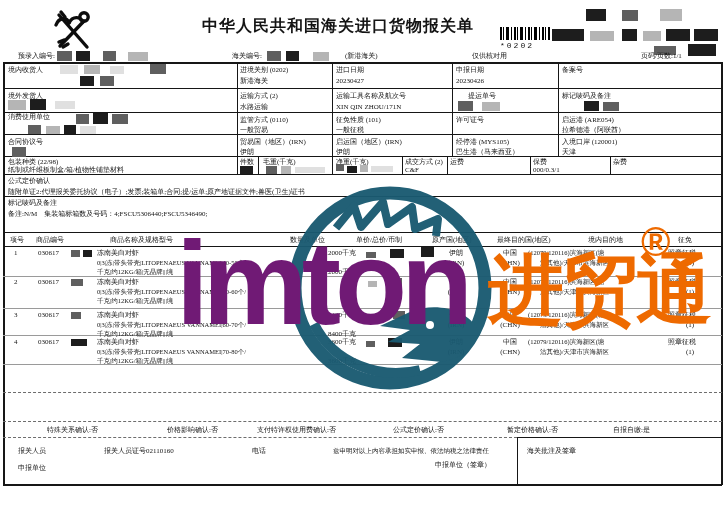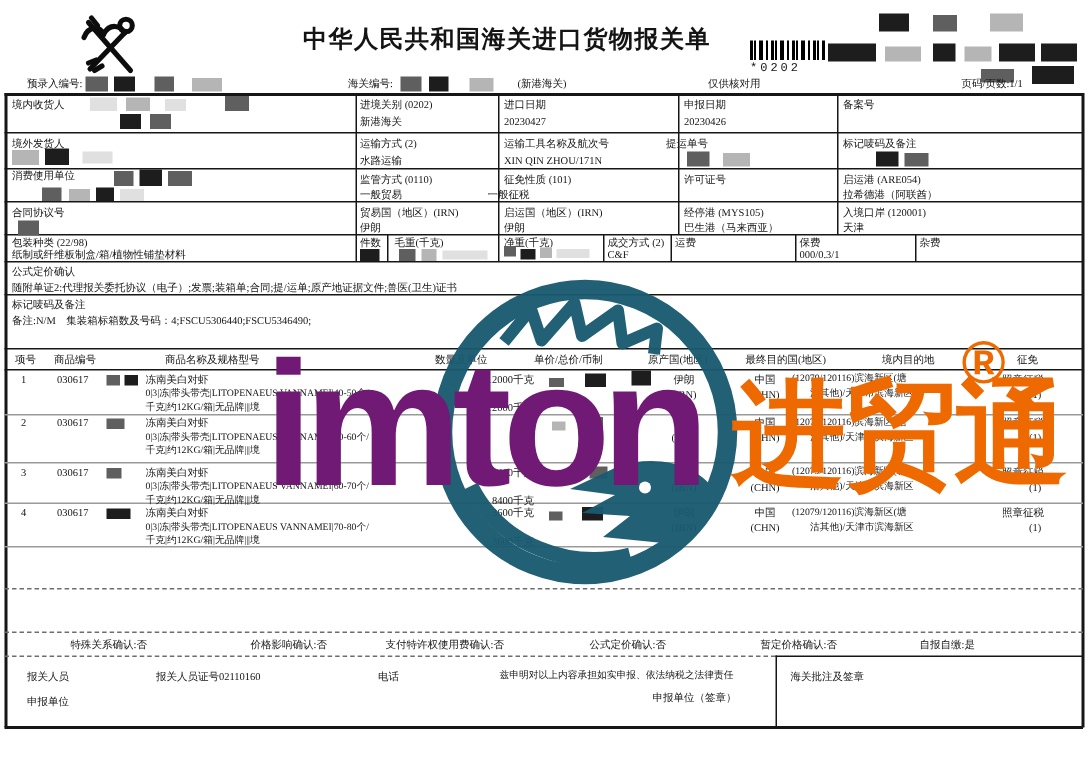--- a/index.html
+++ b/index.html
@@ -127,39 +127,39 @@
   <span class="t" style="left:562px;top:66px">备案号</span>
 
   <span class="t" style="left:8px;top:92px">境外发货人</span>
   <div class="rd l" style="left:8px;top:100px;width:18px;height:10px"></div>
   <div class="rd d" style="left:30px;top:99px;width:16px;height:11px"></div>
   <div class="rd xl" style="left:55px;top:101px;width:20px;height:8px"></div>
   <span class="t" style="left:240px;top:92px">运输方式 (2)</span>
   <span class="t" style="left:240px;top:103px">水路运输</span>
   <span class="t" style="left:336px;top:92px">运输工具名称及航次号</span>
   <span class="t" style="left:336px;top:103px">XIN QIN ZHOU/171N</span>
-  <span class="t" style="left:444px;top:92px">提运单号</span>
+  <span class="t" style="left:468px;top:92px">提运单号</span>
   <div class="rd m" style="left:458px;top:101px;width:15px;height:10px"></div>
   <div class="rd l" style="left:482px;top:102px;width:18px;height:9px"></div>
   <span class="t" style="left:562px;top:92px">标记唛码及备注</span>
   <div class="rd d" style="left:584px;top:101px;width:15px;height:10px"></div>
   <div class="rd m" style="left:603px;top:102px;width:16px;height:9px"></div>
 
   <span class="t" style="left:8px;top:113px">消费使用单位</span>
   <div class="rd m" style="left:76px;top:114px;width:13px;height:10px"></div>
   <div class="rd d" style="left:93px;top:113px;width:15px;height:11px"></div>
   <div class="rd m" style="left:112px;top:114px;width:16px;height:10px"></div>
   <div class="rd m" style="left:28px;top:125px;width:13px;height:9px"></div>
   <div class="rd l" style="left:46px;top:126px;width:14px;height:8px"></div>
   <div class="rd d" style="left:64px;top:125px;width:12px;height:9px"></div>
   <div class="rd xl" style="left:80px;top:126px;width:16px;height:8px"></div>
   <span class="t" style="left:240px;top:116px">监管方式 (0110)</span>
   <span class="t" style="left:240px;top:126px">一般贸易</span>
   <span class="t" style="left:336px;top:116px">征免性质 (101)</span>
-  <span class="t" style="left:325px;top:126px">一般征税</span>
+  <span class="t" style="left:336px;top:126px">一般征税</span>
   <span class="t" style="left:456px;top:116px">许可证号</span>
   <span class="t" style="left:562px;top:116px">启运港 (ARE054)</span>
   <span class="t" style="left:562px;top:126px">拉希德港（阿联酋）</span>
 
   <span class="t" style="left:8px;top:138px">合同协议号</span>
   <div class="rd m" style="left:12px;top:147px;width:14px;height:10px"></div>
   <span class="t" style="left:240px;top:138px">贸易国（地区）(IRN)</span>
   <span class="t" style="left:240px;top:148px">伊朗</span>
   <span class="t" style="left:336px;top:138px">启运国（地区）(IRN)</span>
   <span class="t" style="left:336px;top:148px">伊朗</span>

